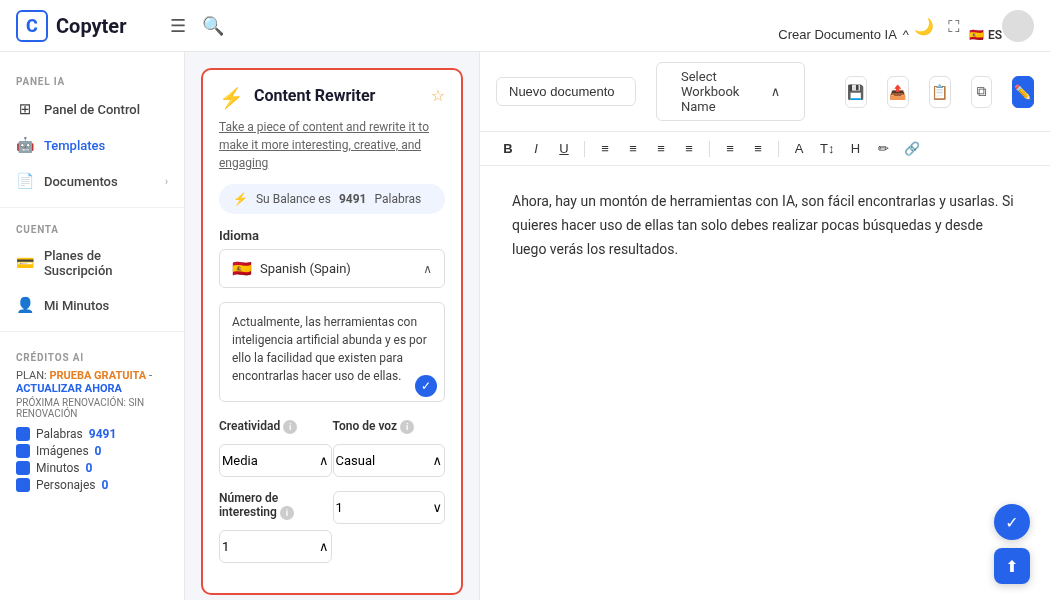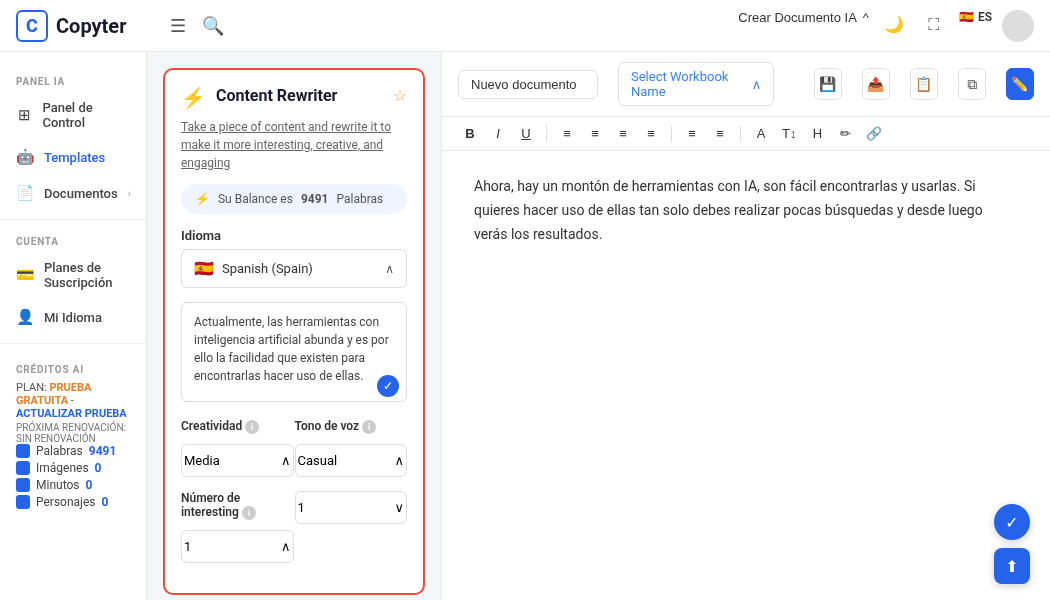--- a/index.html
+++ b/index.html
@@ -8,45 +8,45 @@
     
     .top-nav {
       display: flex; align-items: center; background: #fff; border-bottom: 1px solid #e8e8e8;
       padding: 0 16px; height: 52px; flex-shrink: 0; z-index: 10;
     }
     .logo-area { display: flex; align-items: center; gap: 8px; margin-right: 24px; min-width: 130px; }
     .logo-box { width: 32px; height: 32px; background: #fff; border: 2px solid #2563eb; border-radius: 6px; display: flex; align-items: center; justify-content: center; font-weight: 800; font-size: 18px; color: #2563eb; }
     .logo-text { font-size: 20px; font-weight: 700; color: #1a1a2e; }
     .nav-icons { display: flex; align-items: center; gap: 16px; flex: 1; }
     .nav-icon-btn { background: none; border: none; cursor: pointer; color: #555; font-size: 18px; display: flex; align-items: center; }
-    .nav-right { display: flex; align-items: flex-start; gap: 10px; margin-left: auto; }
+    .nav-right { display: flex; align-items: flex-end; gap: 0; margin-left: auto; }
     .crear-doc-btn { display: flex; align-items: center; gap: 6px; background: none; border: none; cursor: pointer; font-size: 13px; color: #333; font-weight: 500; }
     .nav-action-btn { background: none; border: none; cursor: pointer; color: #555; font-size: 16px; width: 30px; height: 30px; display: flex; align-items: center; justify-content: center; border-radius: 50%; }
     .flag-badge { display: flex; align-items: center; gap: 4px; font-size: 12px; font-weight: 600; color: #333; cursor: pointer; }
     .avatar { width: 32px; height: 32px; border-radius: 50%; background: #ddd; cursor: pointer; }
 
     
     .main-layout { display: flex; flex: 1; overflow: hidden; }
 
     
-    .sidebar { width: 147px; background: #fff; border-right: 1px solid #e8e8e8; flex-shrink: 0; padding: 16px 0; overflow-y: auto; }
+    .sidebar { width: 185px; background: #fff; border-right: 1px solid #e8e8e8; flex-shrink: 0; padding: 16px 0; overflow-y: auto; }
     .sidebar-section-label { font-size: 10px; font-weight: 700; color: #999; text-transform: uppercase; letter-spacing: 0.8px; padding: 8px 16px 4px; }
     .sidebar-item { display: flex; align-items: center; gap: 10px; padding: 9px 16px; cursor: pointer; color: #444; font-size: 13px; font-weight: 500; border-radius: 0; transition: background 0.15s; }
     .sidebar-item.active { color: #2563eb; }
     .sidebar-item .icon { font-size: 15px; width: 18px; text-align: center; }
     .sidebar-item .chevron { margin-left: auto; font-size: 10px; color: #aaa; }
     .sidebar-divider { margin: 8px 0; border: none; border-top: 1px solid #f0f0f0; }
 
     
     .credits-section { padding: 12px 16px; }
     .credits-label { font-size: 10px; font-weight: 700; color: #999; text-transform: uppercase; letter-spacing: 0.8px; margin-bottom: 6px; }
     .plan-text { font-size: 11px; color: #555; margin-bottom: 2px; }
     .plan-text .prueba { color: #e67e22; font-weight: 700; }
     .plan-text .actualizar { color: #2563eb; font-weight: 700; cursor: pointer; }
-    .proxima-text { font-size: 10px; color: #777; }
+    .proxima-text { font-size: 10px; color: #777; margin-bottom: 8px; }
     .credit-item { display: flex; align-items: center; gap: 6px; font-size: 12px; color: #444; margin-bottom: 3px; }
     .credit-item .num { color: #2563eb; font-weight: 700; }
     .credit-dot { width: 14px; height: 14px; background: #2563eb; border-radius: 3px; flex-shrink: 0; display: flex; align-items: center; justify-content: center; }
 
     
     .center-panel { width: 295px; flex-shrink: 0; overflow-y: auto; padding: 16px; border-right: 1px solid #e8e8e8; }
     .tool-card { background: #fff; border: 2px solid #e74c3c; border-radius: 10px; padding: 16px; }
     .tool-card-header { display: flex; align-items: flex-start; gap: 10px; margin-bottom: 8px; }
     .tool-icon { font-size: 20px; }
     .tool-title { font-size: 16px; font-weight: 700; color: #1a1a2e; flex: 1; }
@@ -71,21 +71,21 @@
     .two-col { display: grid; grid-template-columns: 1fr 1fr; gap: 1px; margin-bottom: 14px; }
     .form-group { display: flex; flex-direction: column; gap: 4px; }
     .form-group .field-label { font-size: 12px; }
     .form-group .info-icon { display: inline-flex; width: 14px; height: 14px; background: #ccc; border-radius: 50%; font-size: 9px; color: #fff; align-items: center; justify-content: center; cursor: pointer; }
     .select-small { border: 1px solid #ddd; border-radius: 6px; padding: 8px 2px; display: flex; align-items: center; justify-content: space-between; cursor: pointer; background: #fff; font-size: 13px; }
 
     
     .editor-panel { flex: 1; display: flex; flex-direction: column; background: #fff; overflow: hidden; }
     .editor-toolbar-top { display: flex; align-items: center; gap: 20px; padding: 10px 16px; border-bottom: 1px solid #e8e8e8; flex-shrink: 0; }
     .doc-name-input { border: 1px solid #e0e0e0; border-radius: 6px; padding: 6px 12px; font-size: 13px; color: #333; width: 140px; }
-    .workbook-select { display: flex; align-items: center; gap: 6px; border: 1px solid #e0e0e0; border-radius: 6px; padding: 6px 12px; font-size: 13px; color: #3b82f6; cursor: pointer; background: #fff; }
+    .workbook-select { display: flex; align-items: center; gap: 6px; border: 1px solid #e0e0e0; border-radius: 6px; padding: 6px 24px; font-size: 13px; color: #404040; cursor: pointer; background: #fff; }
     .toolbar-spacer { flex: 1; }
     .toolbar-action { width: 32px; height: 32px; border: 1px solid #e0e0e0; border-radius: 6px; display: flex; align-items: center; justify-content: center; cursor: pointer; background: #fff; color: #555; font-size: 14px; }
     .toolbar-action.active-blue { background: #2563eb; color: #fff; border-color: #2563eb; }
 
     .format-bar { display: flex; align-items: center; gap: 4px; padding: 6px 16px; border-bottom: 1px solid #e8e8e8; flex-shrink: 0; flex-wrap: wrap; }
     .fmt-btn { background: none; border: none; cursor: pointer; padding: 3px 5px; font-size: 13px; color: #333; border-radius: 3px; min-width: 24px; text-align: center; }
     .fmt-separator { width: 1px; height: 16px; background: #ddd; margin: 0 4px; }
 
     .editor-content { flex: 1; padding: 24px 32px; overflow-y: auto; color: #333; line-height: 1.7; font-size: 14px; }
 
@@ -144,29 +144,29 @@
 
     <hr class="sidebar-divider">
 
     <div class="sidebar-section-label">CUENTA</div>
     <div class="sidebar-item">
       <span class="icon">💳</span>
       <span>Planes de Suscripción</span>
     </div>
     <div class="sidebar-item">
       <span class="icon">👤</span>
-      <span>Mi Idioma</span>
+      <span>Mi Minutos</span>
     </div>
 
     <hr class="sidebar-divider">
 
     <div class="credits-section">
       <div class="credits-label">CRÉDITOS AI</div>
       <div class="plan-text">
-        PLAN: <span class="prueba">PRUEBA GRATUITA</span> - <span class="actualizar">ACTUALIZAR PRUEBA</span>
+        PLAN: <span class="prueba">PRUEBA GRATUITA</span> - <span class="actualizar">ACTUALIZAR AHORA</span>
       </div>
       <div class="proxima-text">PRÓXIMA RENOVACIÓN: SIN RENOVACIÓN</div>
       <div class="credit-item">
         <div class="credit-dot"></div>
         <span>Palabras</span>
         <span class="num">9491</span>
       </div>
       <div class="credit-item">
         <div class="credit-dot"></div>
         <span>Imágenes</span>

